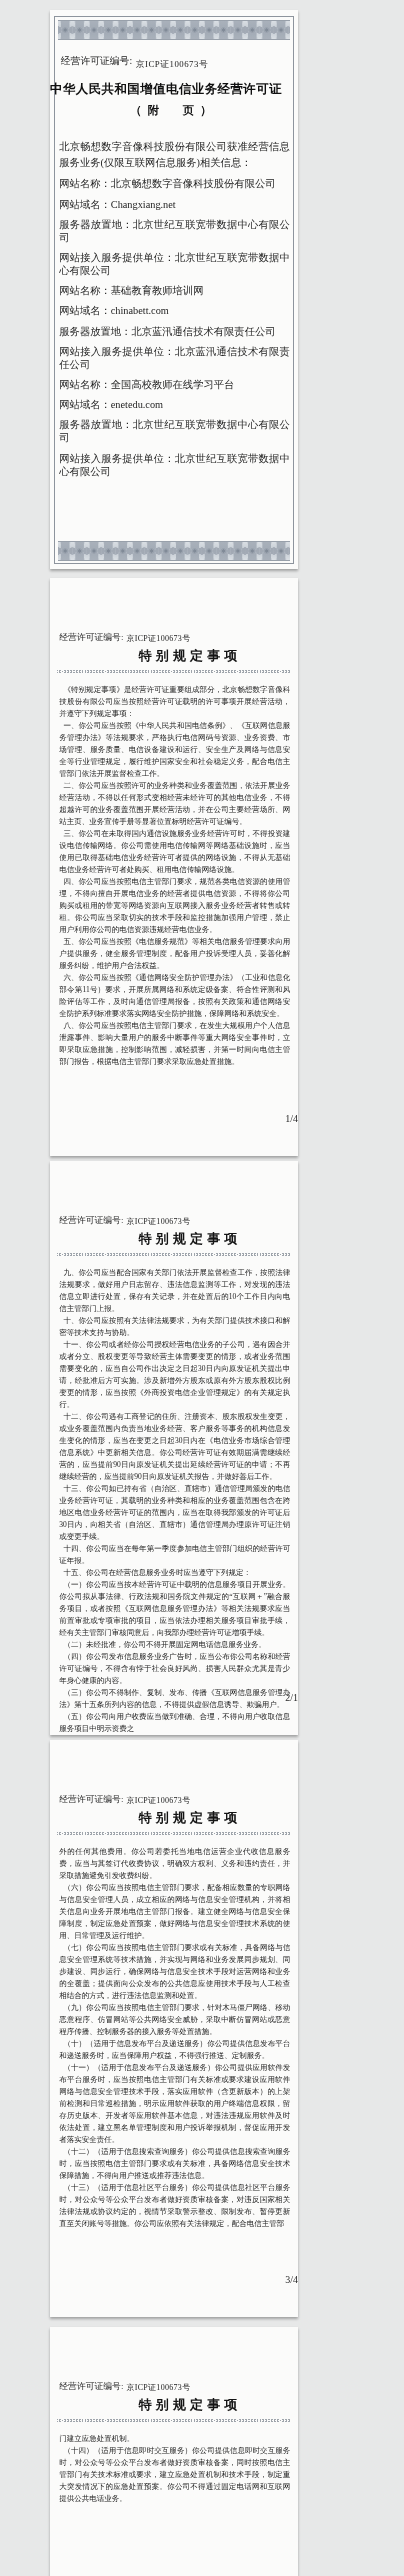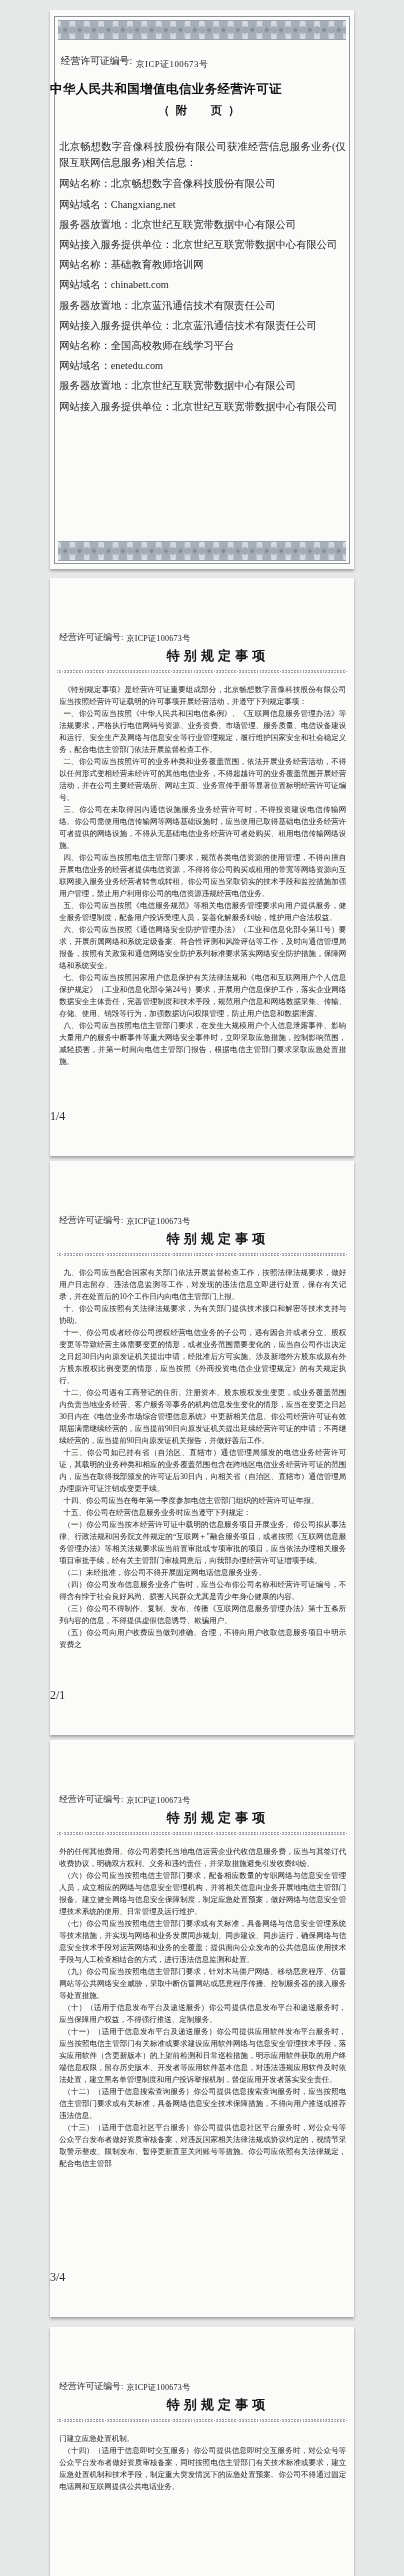--- a/index.html
+++ b/index.html
@@ -3,21 +3,21 @@
 <meta charset="utf-8">
 <style>
   html,body{margin:0;padding:0;}
   body{
     width:405px;height:2873px;position:relative;
     background:#e7e8e8;
     font-family:"Liberation Serif","DejaVu Serif",serif;
     -webkit-font-smoothing:antialiased;
   }
   .page{
-    position:absolute;left:50px;width:304px;background:#fbfbfa;
+    position:absolute;left:50px;width:248px;background:#fbfbfa;
     box-shadow:0 1.5px 2.6px rgba(0,0,0,.30), 0 0 0.5px rgba(0,0,0,.25);
   }
   
   #p1{top:10.3px;height:559px;}
   .p1-frame{position:absolute;left:4.1px;right:4.1px;top:6.2px;bottom:5.2px;border:0.5px solid #8d949d;}
   .band{
     position:absolute;left:7.7px;right:7.7px;height:18.5px;
     border-top:0.5px solid #98a0aa;border-bottom:0.5px solid #98a0aa;
     background-image:
       radial-gradient(circle at 50% 50%, rgba(125,135,148,.85) 0 1.5px, rgba(125,135,148,0) 1.8px),
@@ -47,21 +47,21 @@
   .sp-zigzag{
     position:absolute;top:92px;left:7.2px;right:7.2px;height:3.1px;
     background:
       repeating-linear-gradient(115deg,#9fa5ac 0 0.8px,rgba(0,0,0,0) 0.8px 2.6px),
       repeating-linear-gradient(65deg,#9fa5ac 0 0.8px,rgba(0,0,0,0) 0.8px 2.6px);
   }
   .sp-body{position:absolute;top:106px;left:9.3px;right:7.7px;
            font-size:7.5px;line-height:12px;text-align:justify;color:#1b1b1b;}
   .sp-body p{margin:0;text-indent:.55em;}
   .sp-body p.cont{text-indent:0;}
-  .pnum{position:absolute;bottom:32px;left:0;right:0;text-align:left;font-size:12px;color:#2a2a2a;}
+  .pnum{position:absolute;bottom:32px;left:0;right:0;text-align:right;font-size:10px;color:#2a2a2a;}
   #p2{top:578px;height:578px;}
   #p3{top:1161px;height:574px;}
   #p4{top:1740px;height:577px;}
   #p5{top:2327px;height:543px;}
 </style>
 </head>
 <body>
 
 <section class="page" id="p1">
   <div class="p1-frame"></div>
@@ -96,21 +96,20 @@
   <div class="sp-title">特别规定事项</div>
   <div class="sp-zigzag"></div>
   <div class="sp-body">
     <p>《特别规定事项》是经营许可证重要组成部分，北京畅想数字音像科技股份有限公司应当按照经营许可证载明的许可事项开展经营活动，并遵守下列规定事项：</p>
     <p>一、你公司应当按照《中华人民共和国电信条例》、《互联网信息服务管理办法》等法规要求，严格执行电信网码号资源、业务资费、市场管理、服务质量、电信设备建设和运行、安全生产及网络与信息安全等行业管理规定，履行维护国家安全和社会稳定义务，配合电信主管部门依法开展监督检查工作。</p>
     <p>二、你公司应当按照许可的业务种类和业务覆盖范围，依法开展业务经营活动，不得以任何形式变相经营未经许可的其他电信业务，不得超越许可的业务覆盖范围开展经营活动，并在公司主要经营场所、网站主页、业务宣传手册等显著位置标明经营许可证编号。</p>
     <p>三、你公司在未取得国内通信设施服务业务经营许可时，不得投资建设电信传输网络。你公司需使用电信传输网等网络基础设施时，应当使用已取得基础电信业务经营许可者提供的网络设施，不得从无基础电信业务经营许可者处购买、租用电信传输网络设施。</p>
     <p>四、你公司应当按照电信主管部门要求，规范各类电信资源的使用管理，不得向擅自开展电信业务的经营者提供电信资源，不得将你公司购买或租用的带宽等网络资源向互联网接入服务业务经营者转售或转租。你公司应当采取切实的技术手段和监控措施加强用户管理，禁止用户利用你公司的电信资源违规经营电信业务。</p>
     <p>五、你公司应当按照《电信服务规范》等相关电信服务管理要求向用户提供服务，健全服务管理制度，配备用户投诉受理人员，妥善化解服务纠纷，维护用户合法权益。</p>
     <p>六、你公司应当按照《通信网络安全防护管理办法》（工业和信息化部令第11号）要求，开展所属网络和系统定级备案、符合性评测和风险评估等工作，及时向通信管理局报备，按照有关政策和通信网络安全防护系列标准要求落实网络安全防护措施，保障网络和系统安全。</p>
-    <p>七、你公司应当按照国家用户信息保护有关法律法规和《电信和互联网用户个人信息保护规定》（工业和信息化部令第24号）要求，开展用户信息保护工作，落实企业网络数据安全主体责任，完善管理制度和技术手段，规范用户信息和网络数据采集、传输、存储、使用、销毁等行为，加强数据访问权限管理，防止用户信息和数据泄露。</p>
     <p>八、你公司应当按照电信主管部门要求，在发生大规模用户个人信息泄露事件、影响大量用户的服务中断事件等重大网络安全事件时，立即采取应急措施，控制影响范围，减轻损害，并第一时间向电信主管部门报告，根据电信主管部门要求采取应急处置措施。</p>
   </div>
   <div class="pnum">1/4</div>
 </section>
 
 <section class="page" id="p3">
   <div class="sp-lic">
     <span>经营许可证编号:</span><span class="no">京ICP证100673号</span>
   </div>
   <div class="sp-title">特别规定事项</div>

